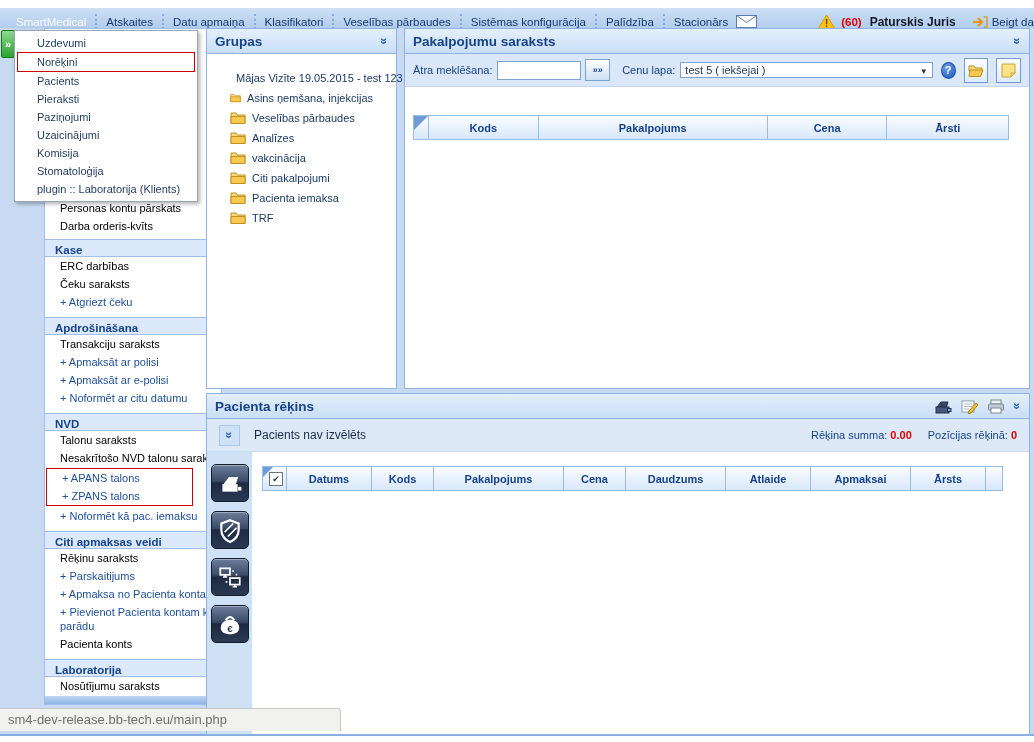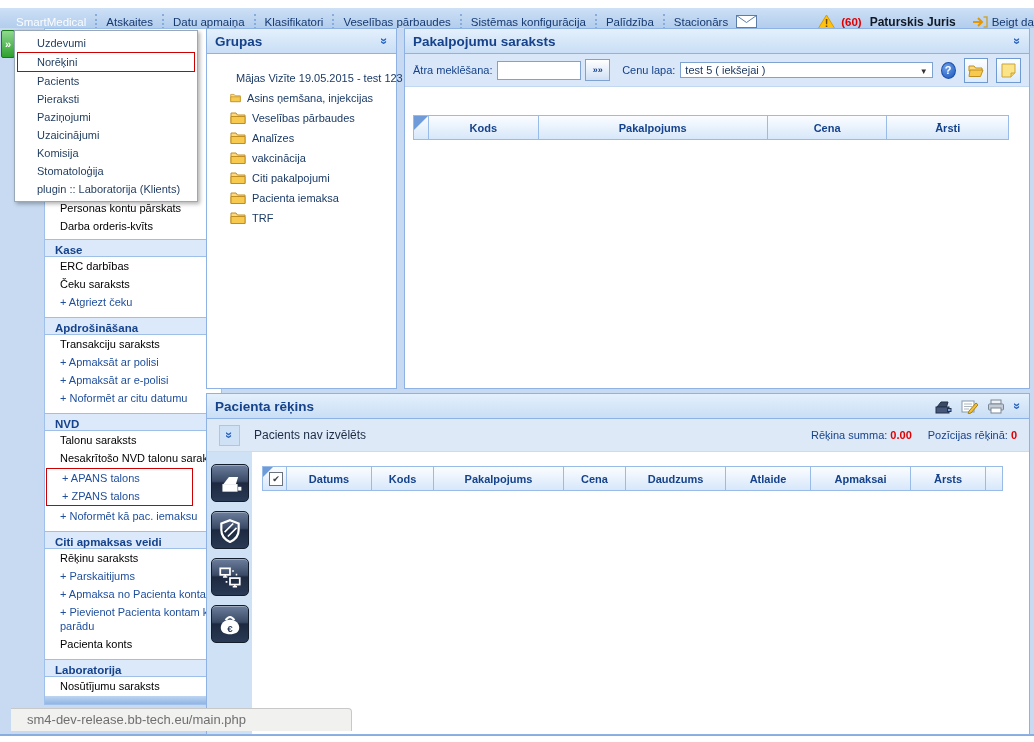--- a/index.html
+++ b/index.html
@@ -113,23 +113,23 @@
         box-shadow:inset 0 1px 0 rgba(255,255,255,.35);display:flex;align-items:center;justify-content:center;}
   .inv-grid{margin:14px 0 0 10px;width:741px;}
   .chkcell{position:relative;box-sizing:border-box;border-right:1px solid #99bbe8;
            background:linear-gradient(#fbfdff,#d7e7fa);display:flex;align-items:center;justify-content:flex-end;padding-right:3px;}
   .chkcell .tri{border-top-width:10px;border-right-width:10px;}
   .chk{width:12px;height:12px;background:#fff;border:1px solid #6a737b;font-size:9px;color:#3a3f44;
        display:flex;align-items:center;justify-content:center;cursor:pointer;}
   .chk::before{content:"✔";}
 
   
-  .urltip{position:absolute;left:11px;top:708px;width:341px;height:23px;box-sizing:border-box;
+  .urltip{position:absolute;left:0;top:708px;width:341px;height:23px;box-sizing:border-box;
           background:#f1f1f0;border:1px solid #c8c8c8;border-left:none;border-bottom:none;
-          border-top-right-radius:4px;color:#6f6f6f;font-size:13px;line-height:22px;padding-left:16px;z-index:40;}
+          border-top-right-radius:4px;color:#6f6f6f;font-size:13px;line-height:22px;padding-left:8px;z-index:40;}
 </style>
 </head>
 <body>
 
 <div class="topbar">
   <div class="mi app">SmartMedical</div>
   <div class="msep"></div>
   <div class="mi">Atskaites</div>
   <div class="msep"></div>
   <div class="mi">Datu apmaiņa</div>

